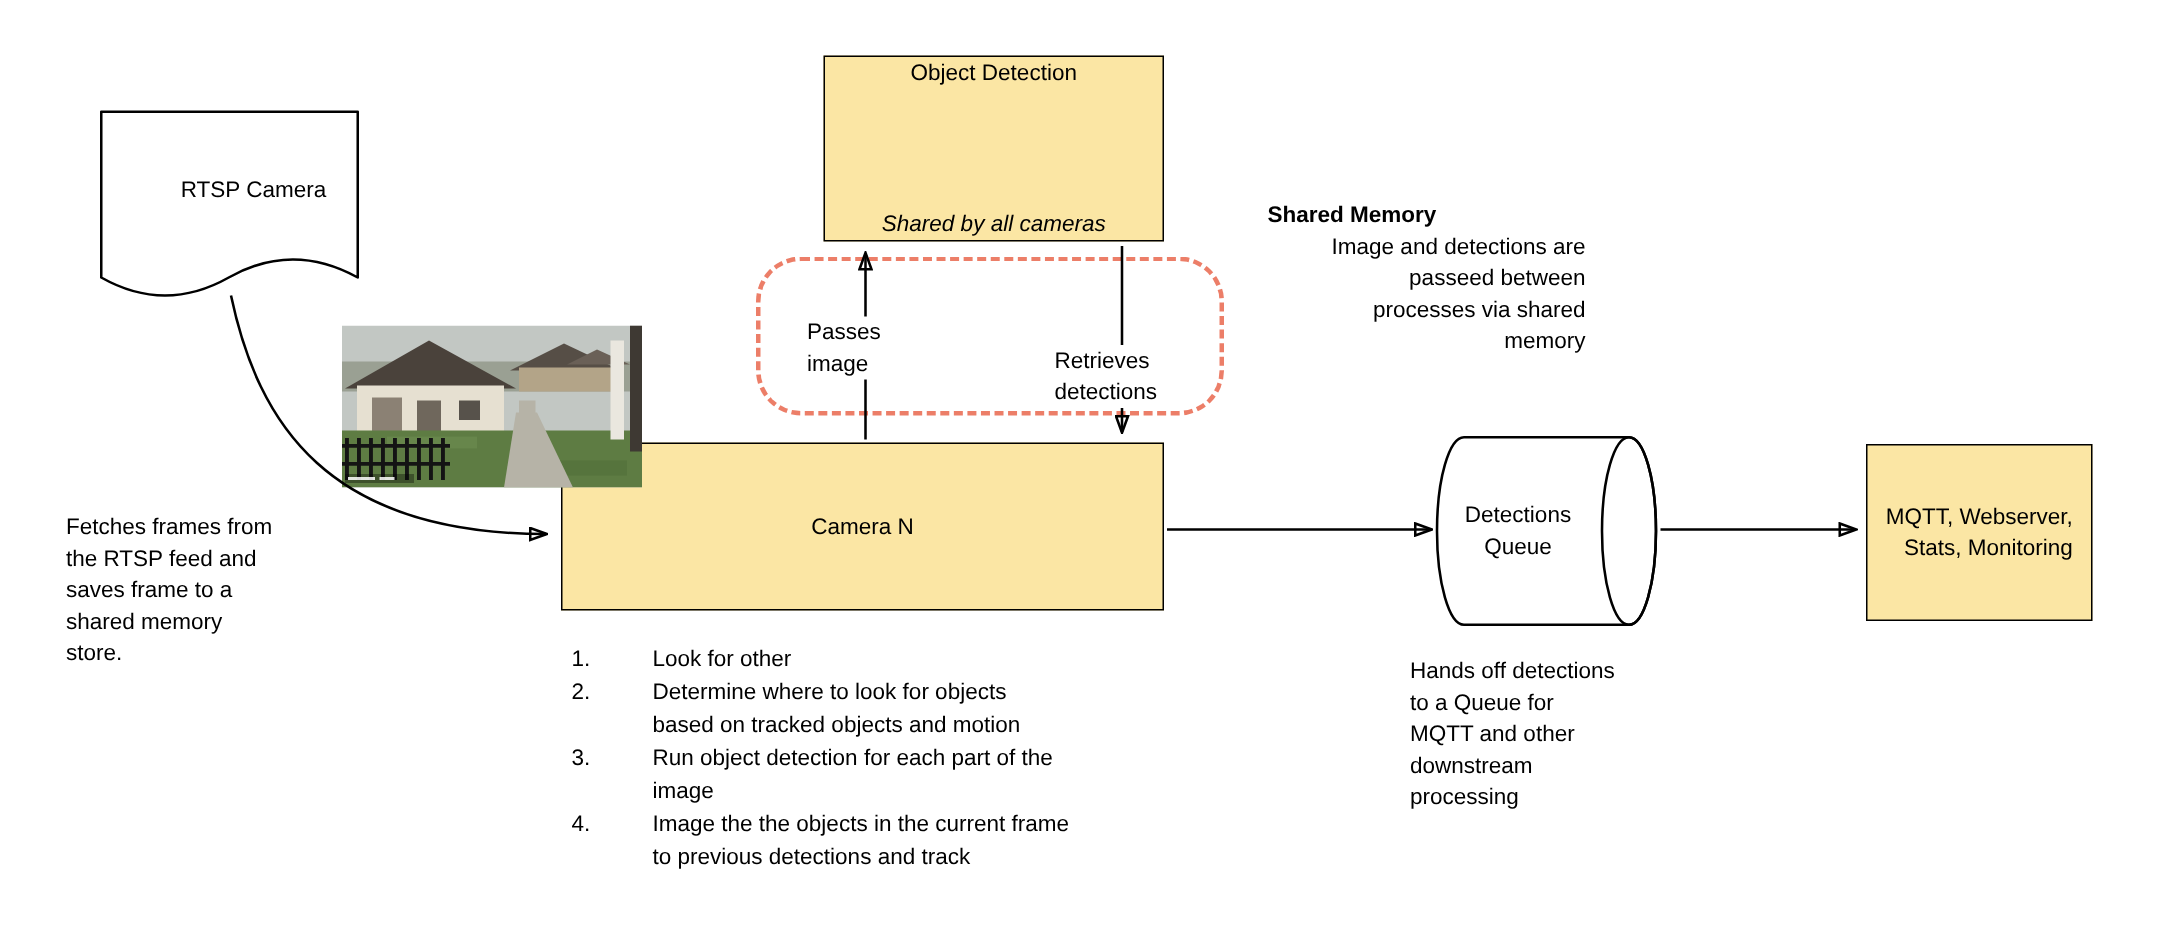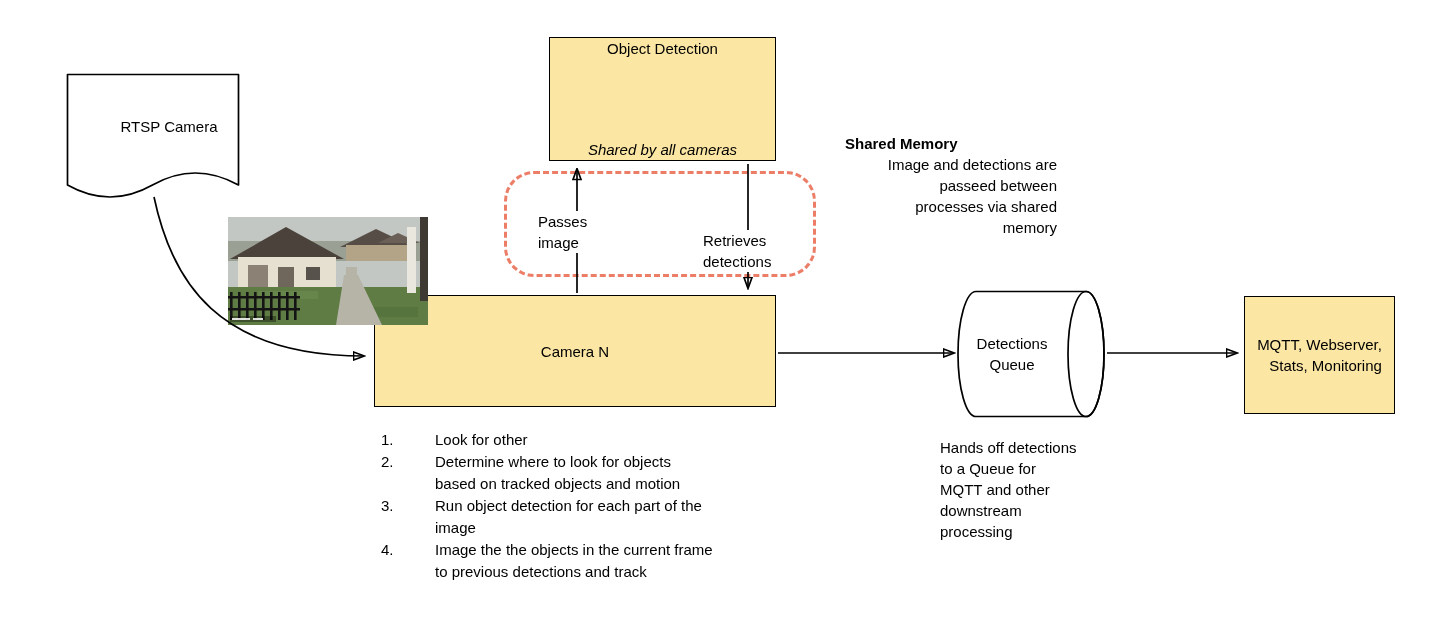--- a/index.html
+++ b/index.html
@@ -155,20 +155,25 @@
 detections</div>
 
   <div id="sm-note" class="abs">
     <div class="sm-title">Shared Memory</div>
     <div class="pre">Image and detections are
 passeed between
 processes via shared
 memory</div>
   </div>
 
+  <div id="fetch-note" class="abs note">Fetches frames from
+the RTSP feed and
+saves frame to a
+shared memory
+store.</div>
 
   <div id="queue-note" class="abs note">Hands off detections
 to a Queue for
 MQTT and other
 downstream
 processing</div>
 
   <div id="steps" class="abs">
     <div class="step-row">
       <div class="step-num">1.</div>

